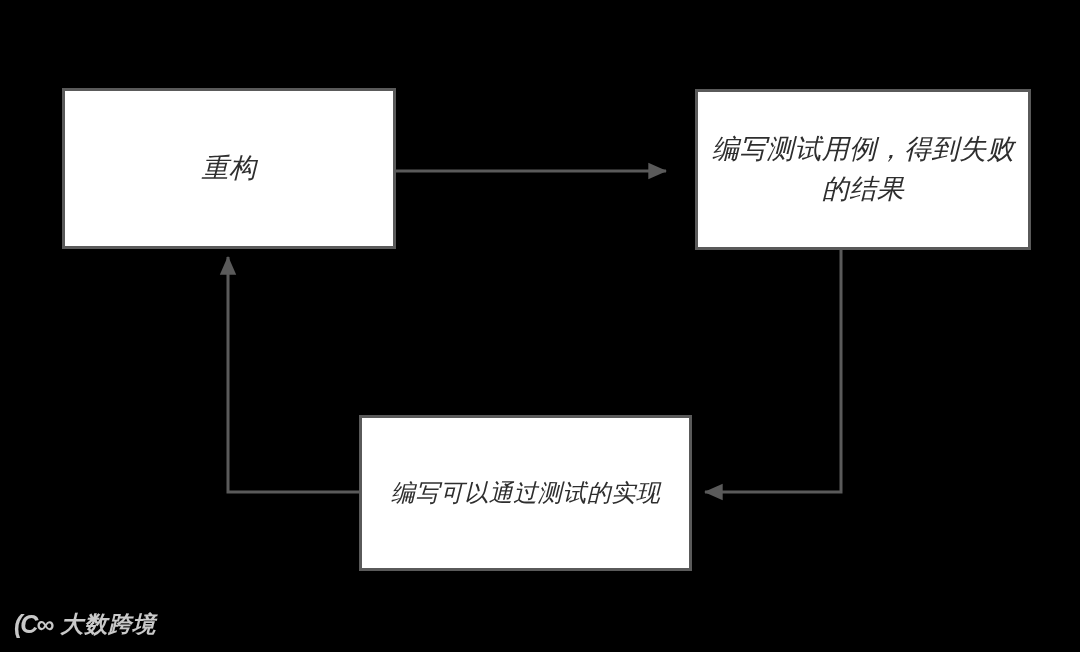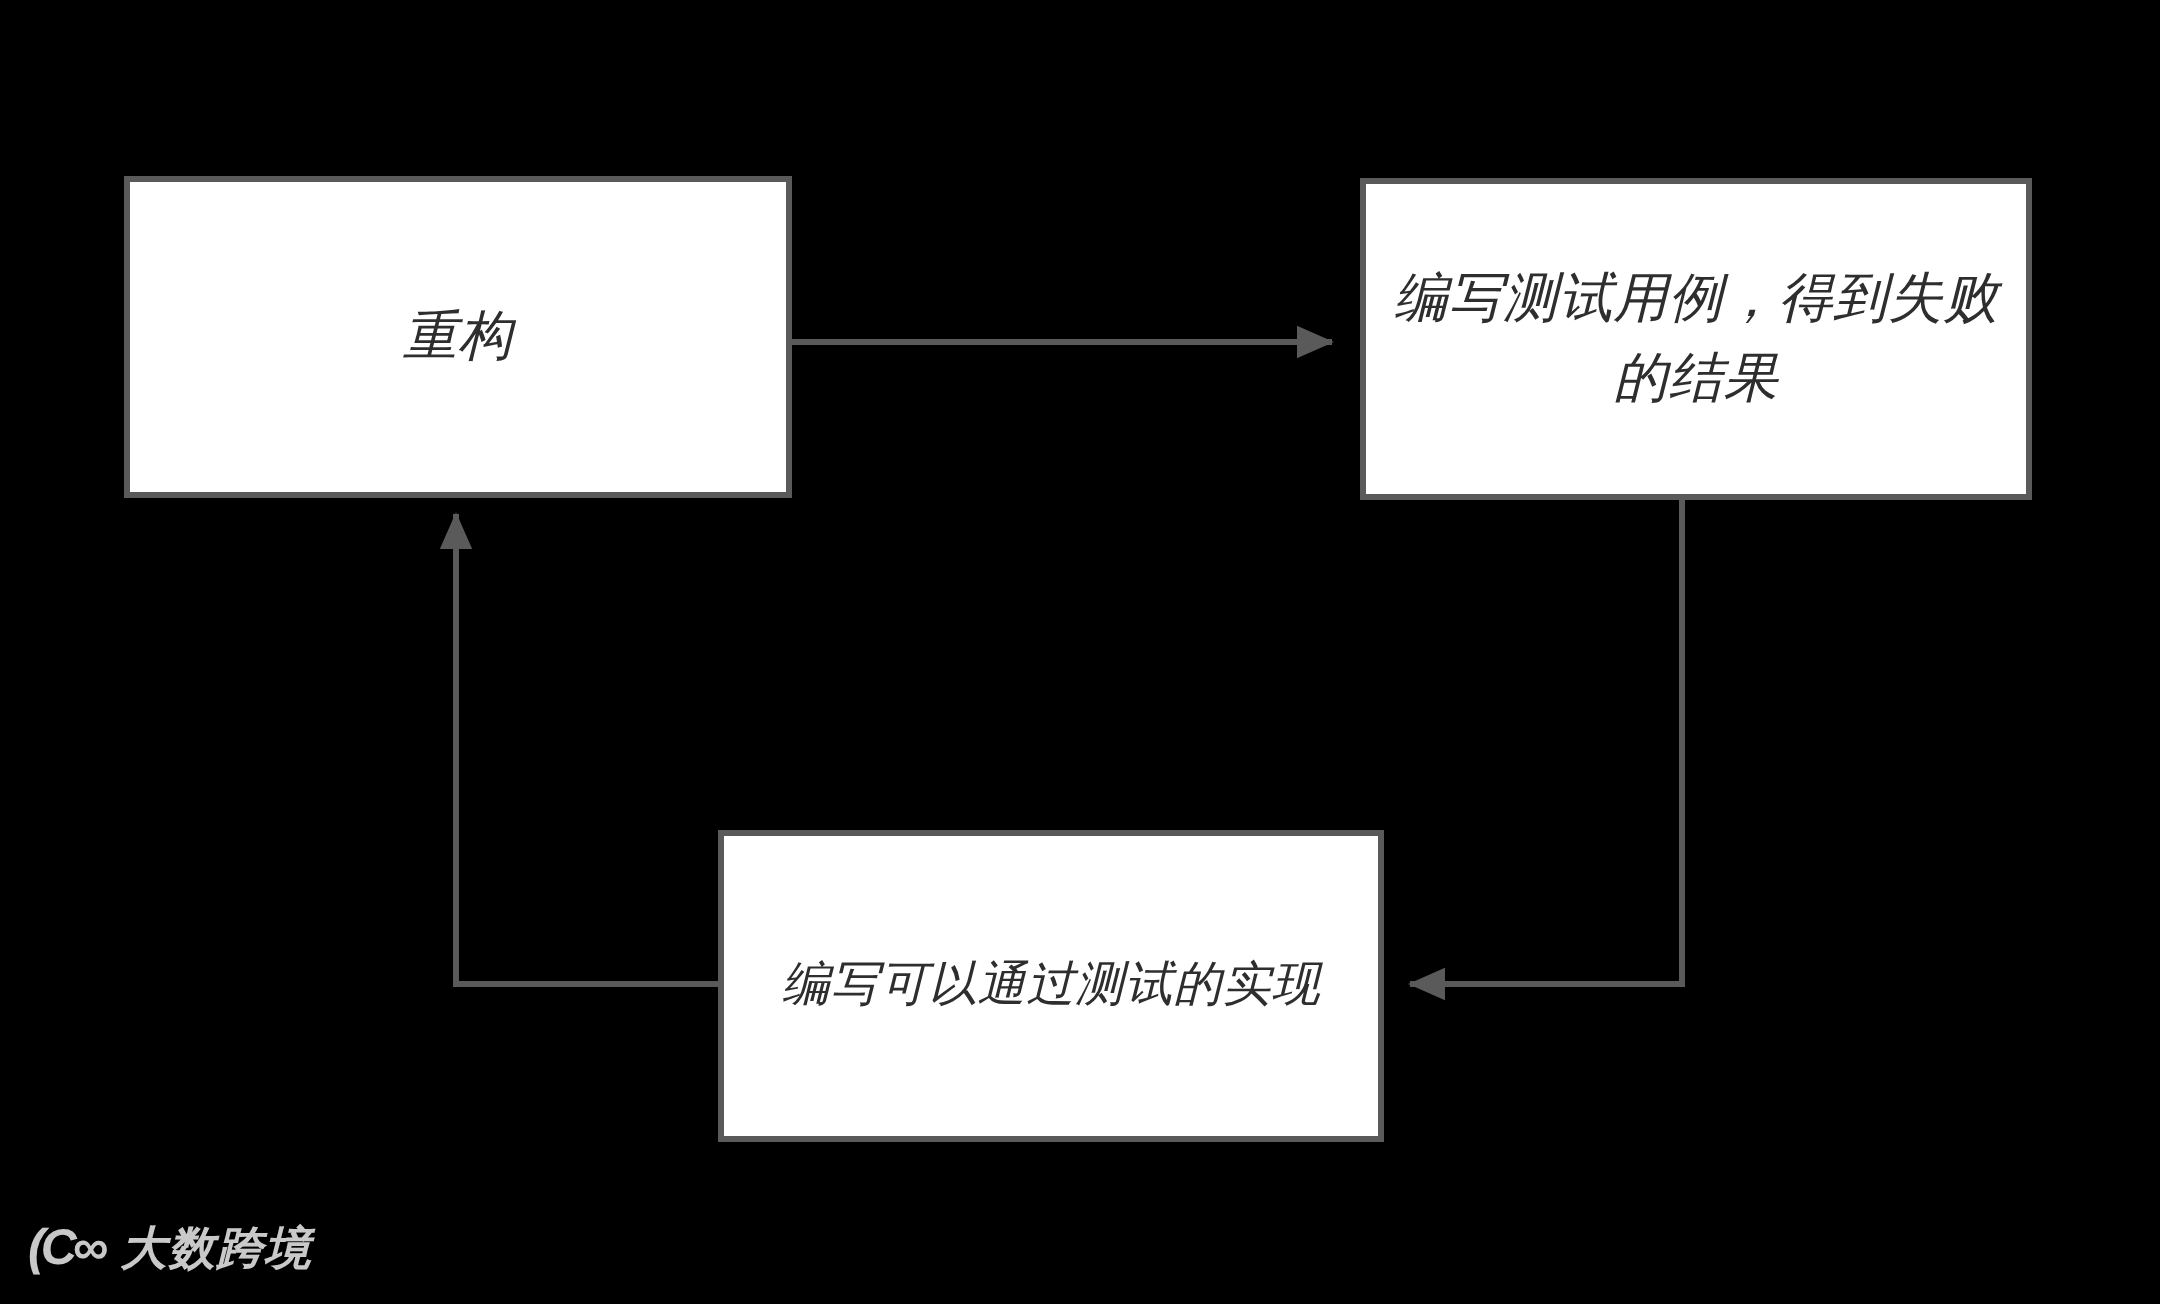--- a/index.html
+++ b/index.html
@@ -47,21 +47,21 @@
     width: 100%;
     padding: 0 2px;
   }
   #node-refactor {
     left: 62px;
     top: 88px;
     width: 334px;
     height: 161px;
   }
   #node-write-failing-test {
-    left: 680px;
+    left: 695px;
     top: 89px;
     width: 336px;
     height: 161px;
     z-index: 3;
   }
   #node-write-failing-test .node-label {
     padding: 0 12px;
   }
   #node-write-impl {
     left: 359px;

